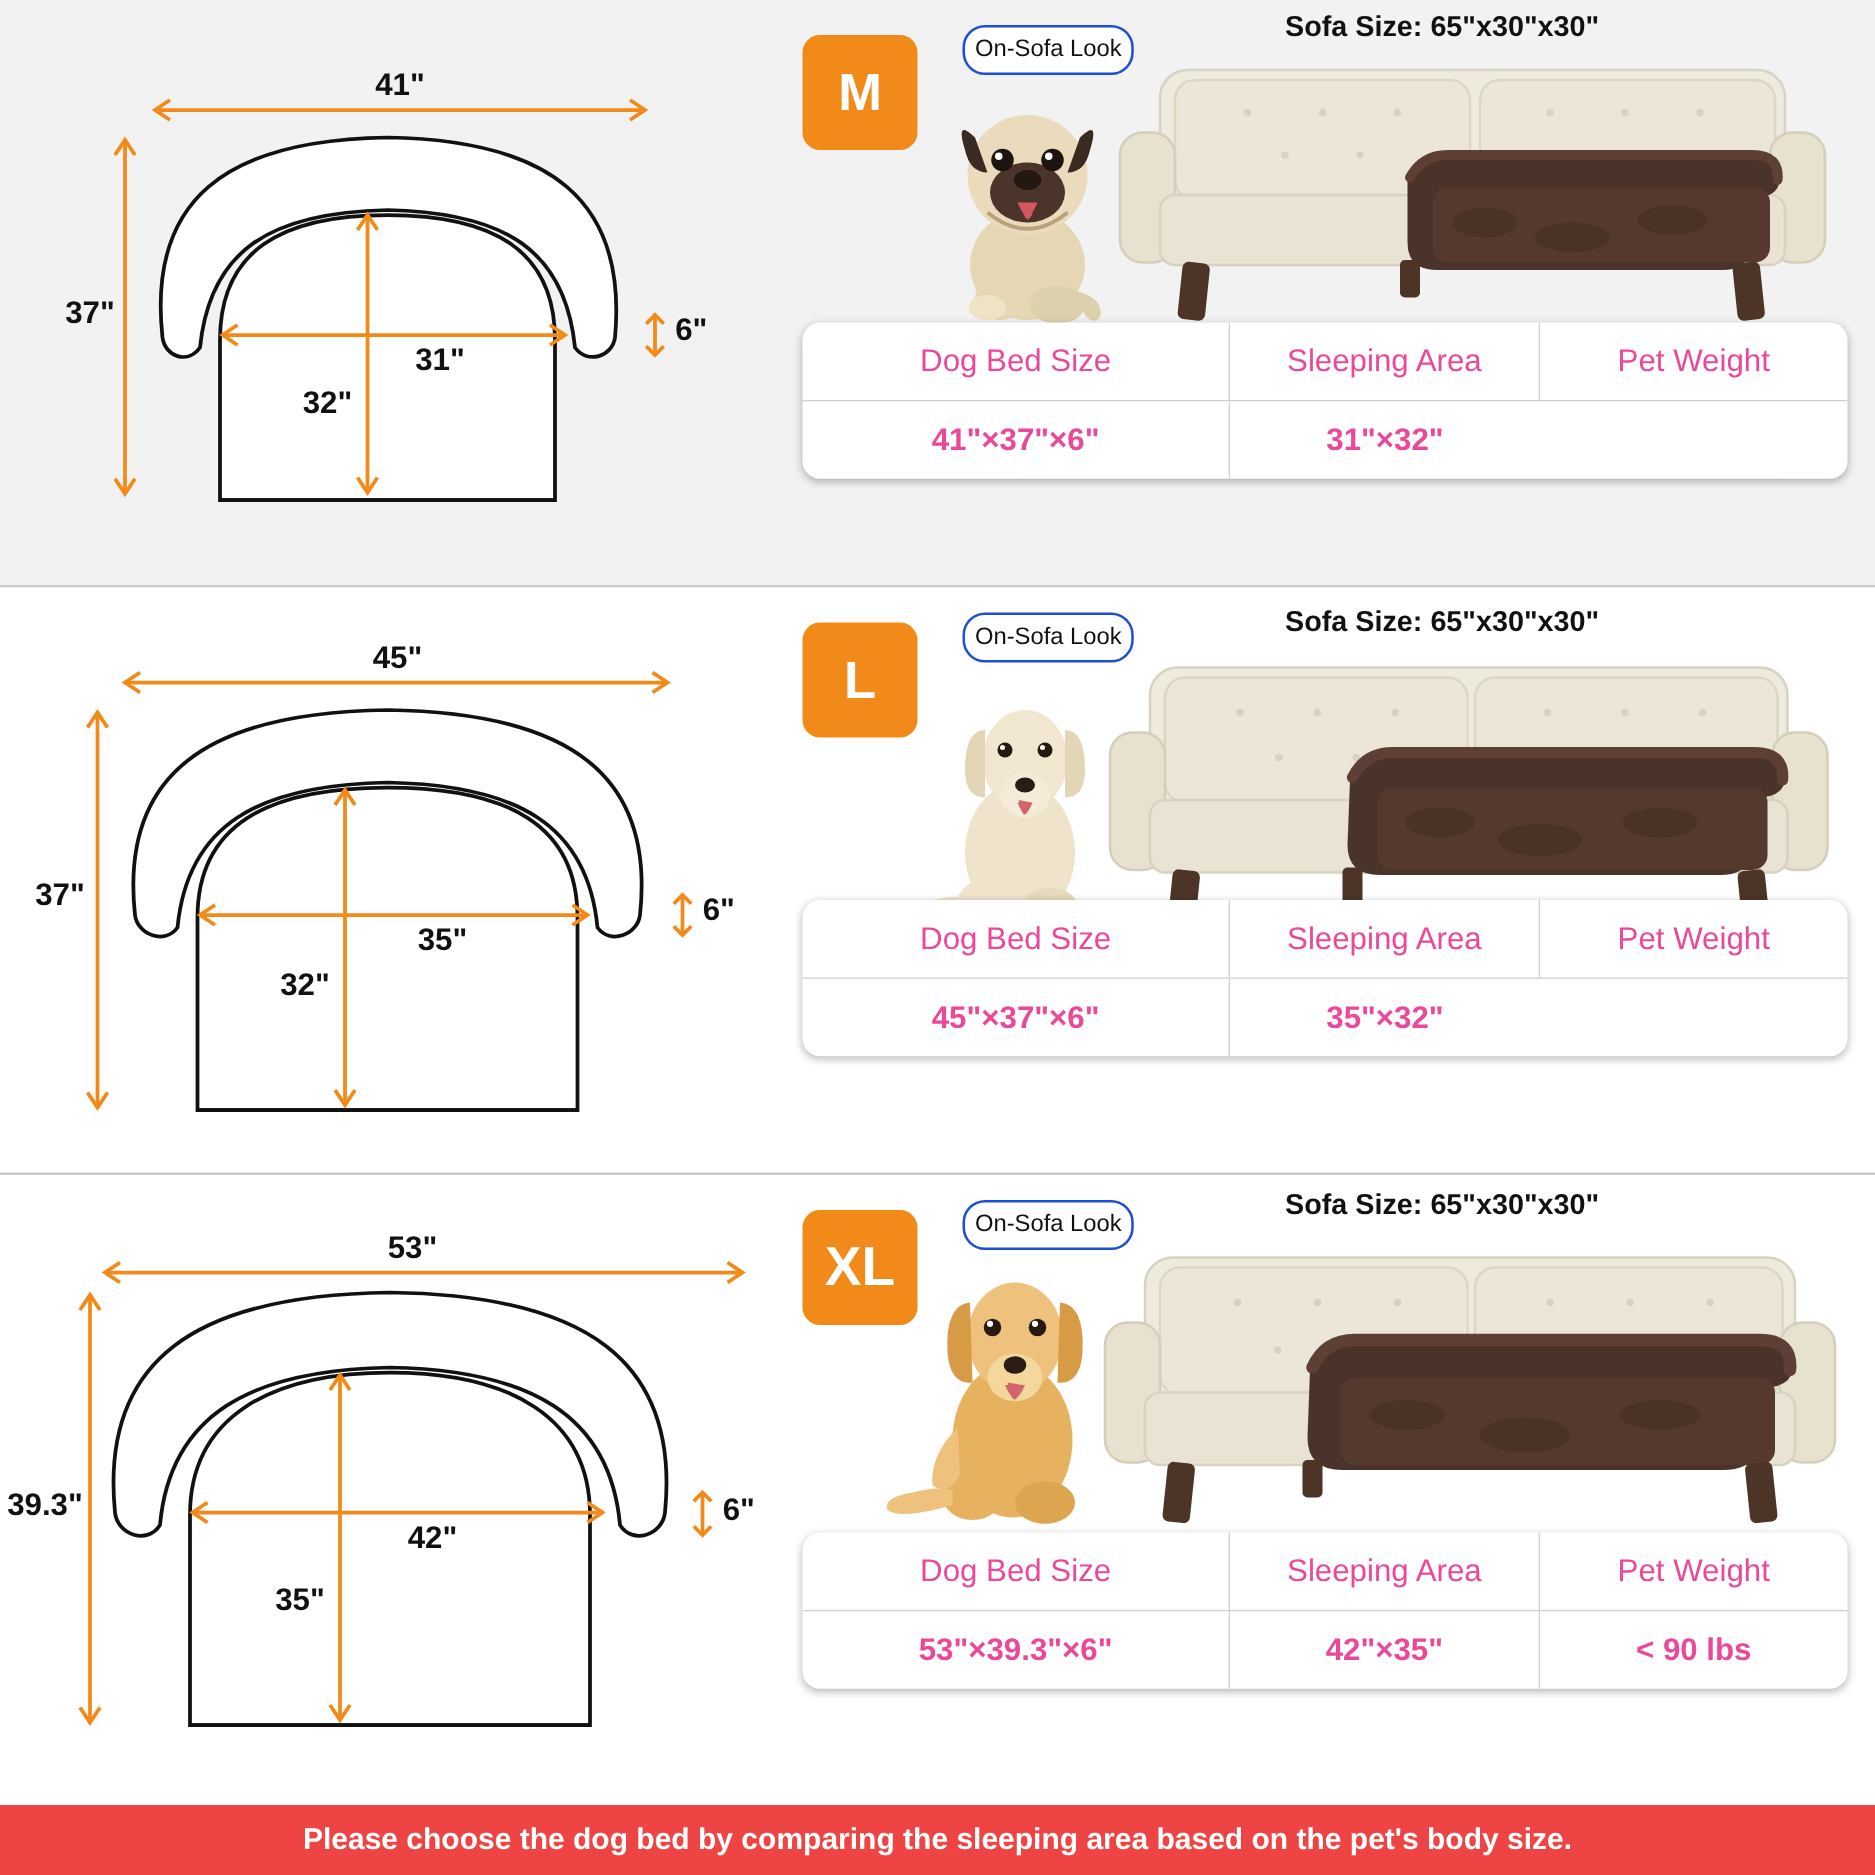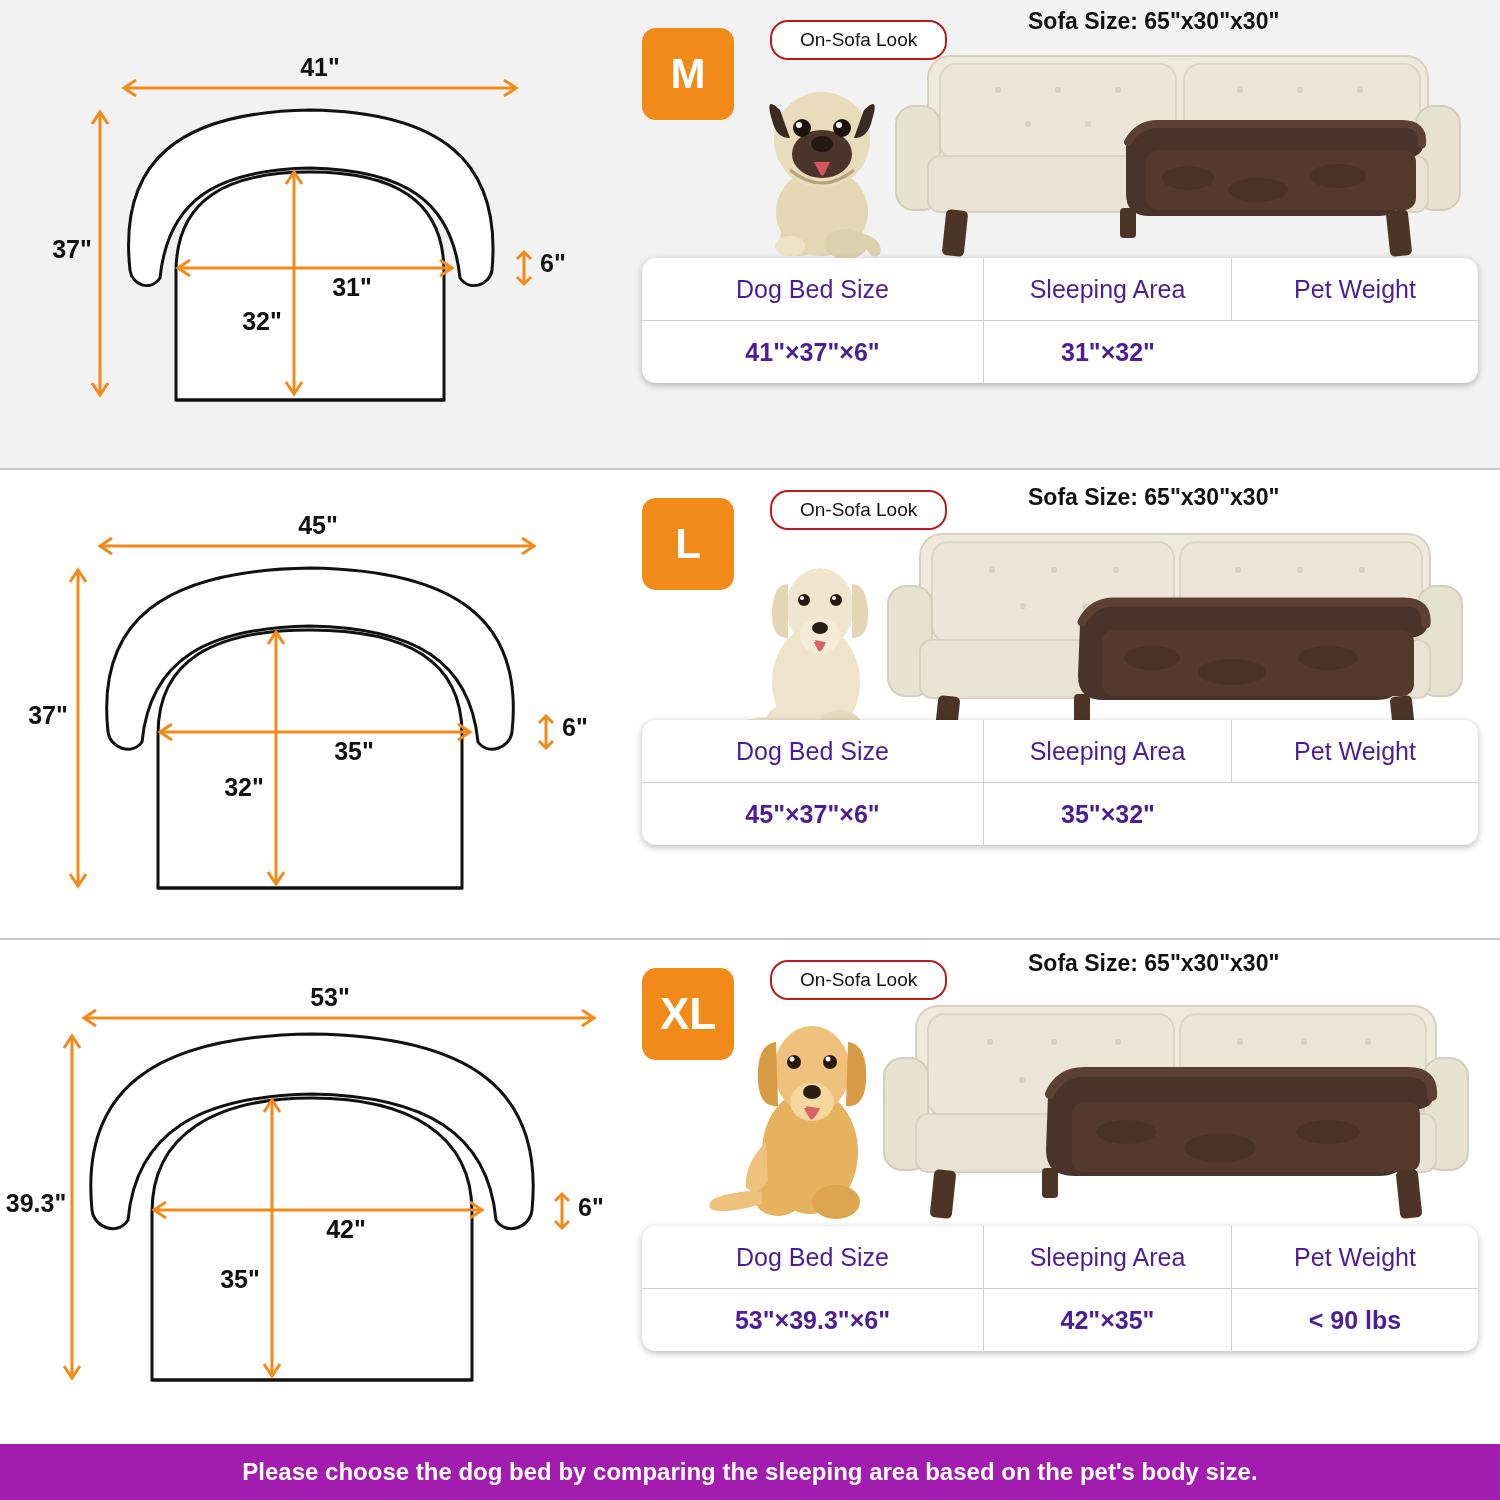--- a/index.html
+++ b/index.html
@@ -42,23 +42,23 @@
     font-weight:bold;
     display:flex; align-items:center; justify-content:center;
   }
   .badge-m  { top:28px; }
   .badge-l  { top:28px; }
   .badge-xl { top:28px; font-size:44px; }
 
   .onsofa {
     position:absolute;
     background:#ffffff;
-    border:2px solid #b91c1c;
+    border:2px solid #1d4ed8;
     border-radius:18px;
-    padding:7px 28px;
+    padding:7px 8px;
     font-size:19px;
     color:#111;
     white-space:nowrap;
   }
 
   .sofa-size {
     position:absolute;
     font-size:23px;
     font-weight:bold;
     color:#111;
@@ -77,36 +77,36 @@
     border-radius:14px;
     box-shadow:0 2px 7px rgba(0,0,0,0.28);
     overflow:hidden;
   }
   .spec-table .trow { display:flex; }
   .spec-table .trow.head { border-bottom:1px solid #cfcfcf; }
   .spec-table .cell {
     display:flex; align-items:center; justify-content:center;
     height:62px;
     font-size:25px;
-    color:#4c1d95;
+    color:#ec4899;
     border-right:1px solid #cfcfcf;
     text-align:center;
   }
   .spec-table .cell:last-child { border-right:none; }
   .c1 { width:342px; }
   .c2 { width:248px; }
   .c3 { width:246px; }
   .spec-table .trow.body .cell { font-weight:bold; height:62px; }
 
   
   .footer {
     position:absolute;
     left:0; bottom:0;
     width:1500px; height:56px;
-    background:#a21caf;
+    background:#ef4444;
     color:#ffffff;
     display:flex; align-items:center; justify-content:center;
     font-size:24px;
     font-weight:bold;
   }
 
   
   .dimtext { font-family:"Liberation Sans", sans-serif; font-size:25px; fill:#111; font-weight:bold; }
 </style>
 </head>

